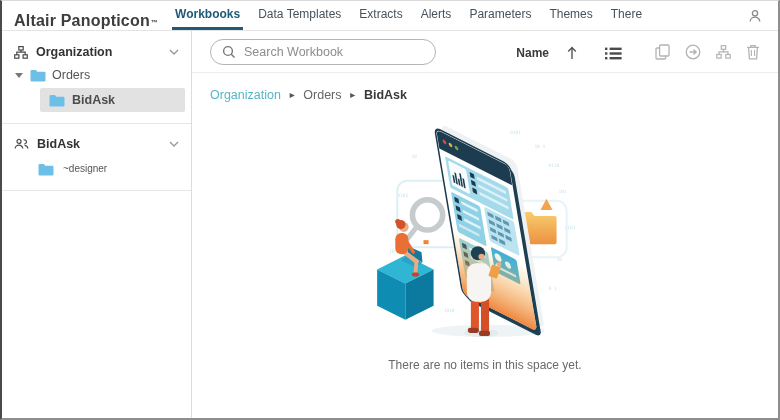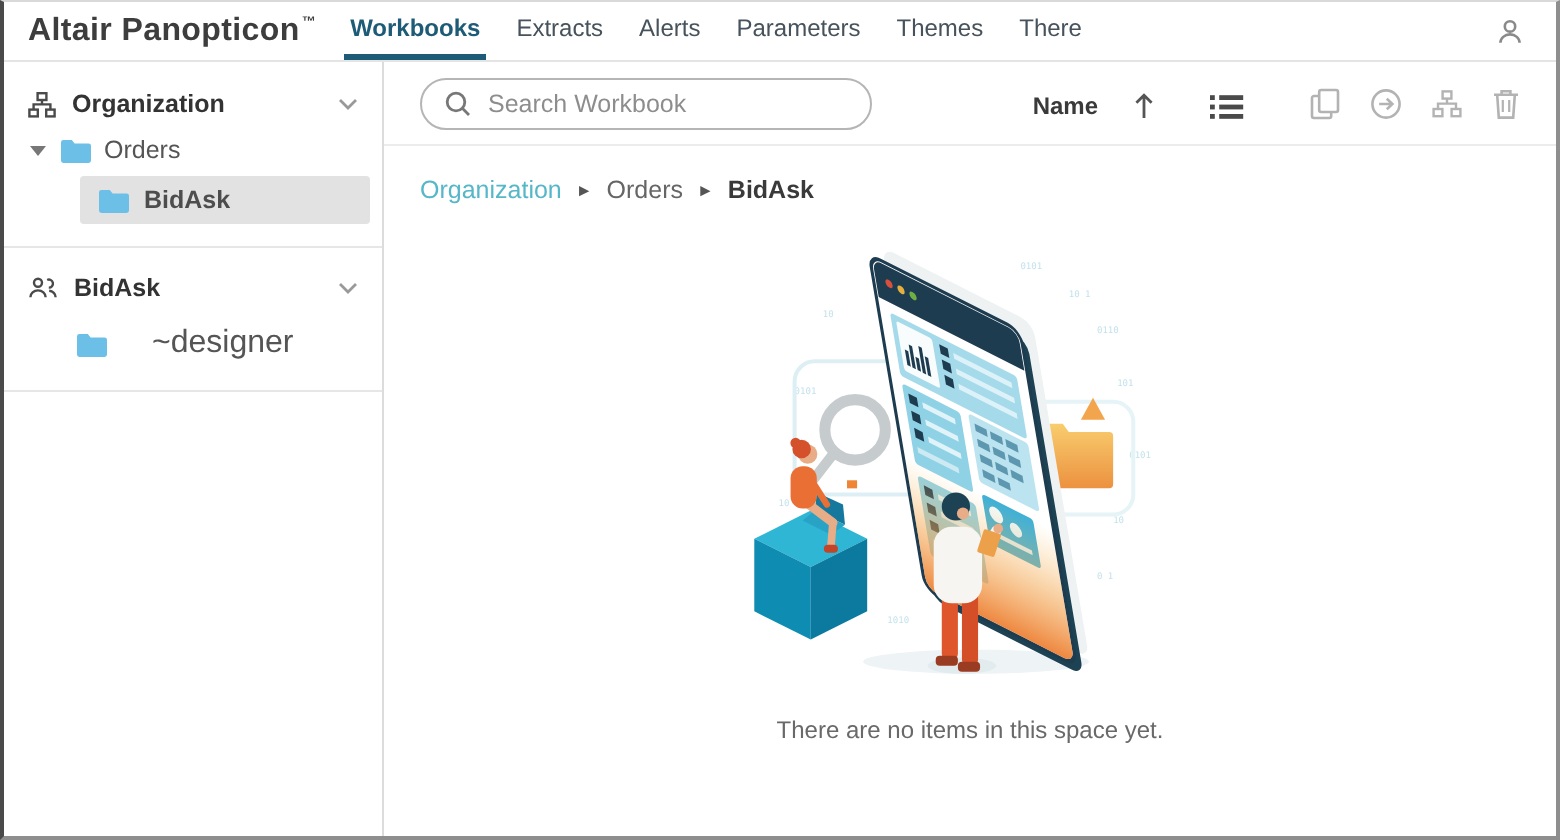--- a/index.html
+++ b/index.html
@@ -4,21 +4,21 @@
 <style>
   * { margin:0; padding:0; box-sizing:border-box; }
   html,body { background:#fff; }
   body { font-family:"Liberation Sans", sans-serif; }
   .app { width:780px; height:420px; background:#fff; border-top:1px solid #d9d9d9;
          border-right:2px solid #8e8e8e; border-bottom:2px solid #8e8e8e; border-left:2px solid #4a4a4a;
          display:flex; flex-direction:column; overflow:hidden; }
 
   
   .topbar { height:30px; min-height:30px; display:flex; align-items:stretch; border-bottom:1px solid #e4e4e4; }
-  .logo { display:flex; align-items:center; margin-left:12px; margin-right:14px;
+  .logo { display:flex; align-items:flex-end; margin-left:12px; margin-right:14px;
           font-size:16px; font-weight:bold; color:#3d3d3d; letter-spacing:.2px; white-space:nowrap; }
   .logo sup { font-size:7px; margin-left:1px; transform:translateY(-4px); }
   .tabs { display:flex; gap:12px; align-items:stretch; }
   .tab { display:flex; align-items:center; padding:0 3px; font-size:12px; color:#46525c;
          border-bottom:3px solid transparent; cursor:pointer; white-space:nowrap; }
   .tab.active { color:#1d5b76; border-bottom-color:#1d5b76; font-weight:bold; }
   .user-btn { margin-left:auto; margin-right:15px; display:flex; align-items:center; cursor:pointer; }
 
   
   .layout { flex:1; display:flex; min-height:0; }
@@ -28,22 +28,22 @@
   .section-header .chev { margin-left:auto; display:flex; }
   .tree-row { display:flex; align-items:center; gap:6px; padding:5px 0 5px 13px;
               font-size:12.5px; color:#555; cursor:pointer; }
   .caret-down { width:0; height:0; border-left:4.5px solid transparent; border-right:4.5px solid transparent;
                 border-top:5.5px solid #777; margin-right:1px; }
   .selected-row { margin:1px 6px 0 38px; height:24px; background:#e2e2e2; border-radius:2px;
                   display:flex; align-items:center; gap:7px; padding-left:9px;
                   font-size:12.5px; font-weight:bold; color:#4d4d4d; cursor:pointer; }
   .divider { border-top:1px solid #e6e6e6; margin-top:11px; }
   .users-section { margin-top:9px; }
-  .designer-row { display:flex; align-items:center; gap:22px; padding:8px 0 14px 36px;
-                  font-size:16px; color:#555; cursor:pointer; }
+  .designer-row { display:flex; gap:9px; padding:8px 0 14px 36px;
+                  font-size:10px; color:#555; cursor:pointer; }
 
   
   .main { flex:1; display:flex; flex-direction:column; min-width:0; background:#fff; }
   .toolbar { height:42px; min-height:42px; display:flex; align-items:center; padding:0 18px;
              border-bottom:1px solid #ececec; }
   .search-box { width:226px; height:26px; border:1px solid #b5b5b5; border-radius:14px;
                 display:flex; align-items:center; gap:8px; padding:0 11px; background:#fff; }
   .search-box input { border:none; outline:none; flex:1; font-size:12.5px; color:#555;
                       font-family:inherit; background:transparent; min-width:0; }
   .search-box input::placeholder { color:#8d8d8d; }
@@ -69,20 +69,23 @@
 <div class="app">
 
   <header class="topbar">
     <div class="logo">
       <span>Altair Panopticon</span>
         <sup>™</sup>
     </div>
     <nav class="tabs">
       <div class="tab active">
           <span>Workbooks</span>
+        </div>
+      <div class="tab">
+          <span>Data Templates</span>
         </div>
       <div class="tab">
           <span>Extracts</span>
         </div>
       <div class="tab">
           <span>Alerts</span>
         </div>
       <div class="tab">
           <span>Parameters</span>
         </div>

